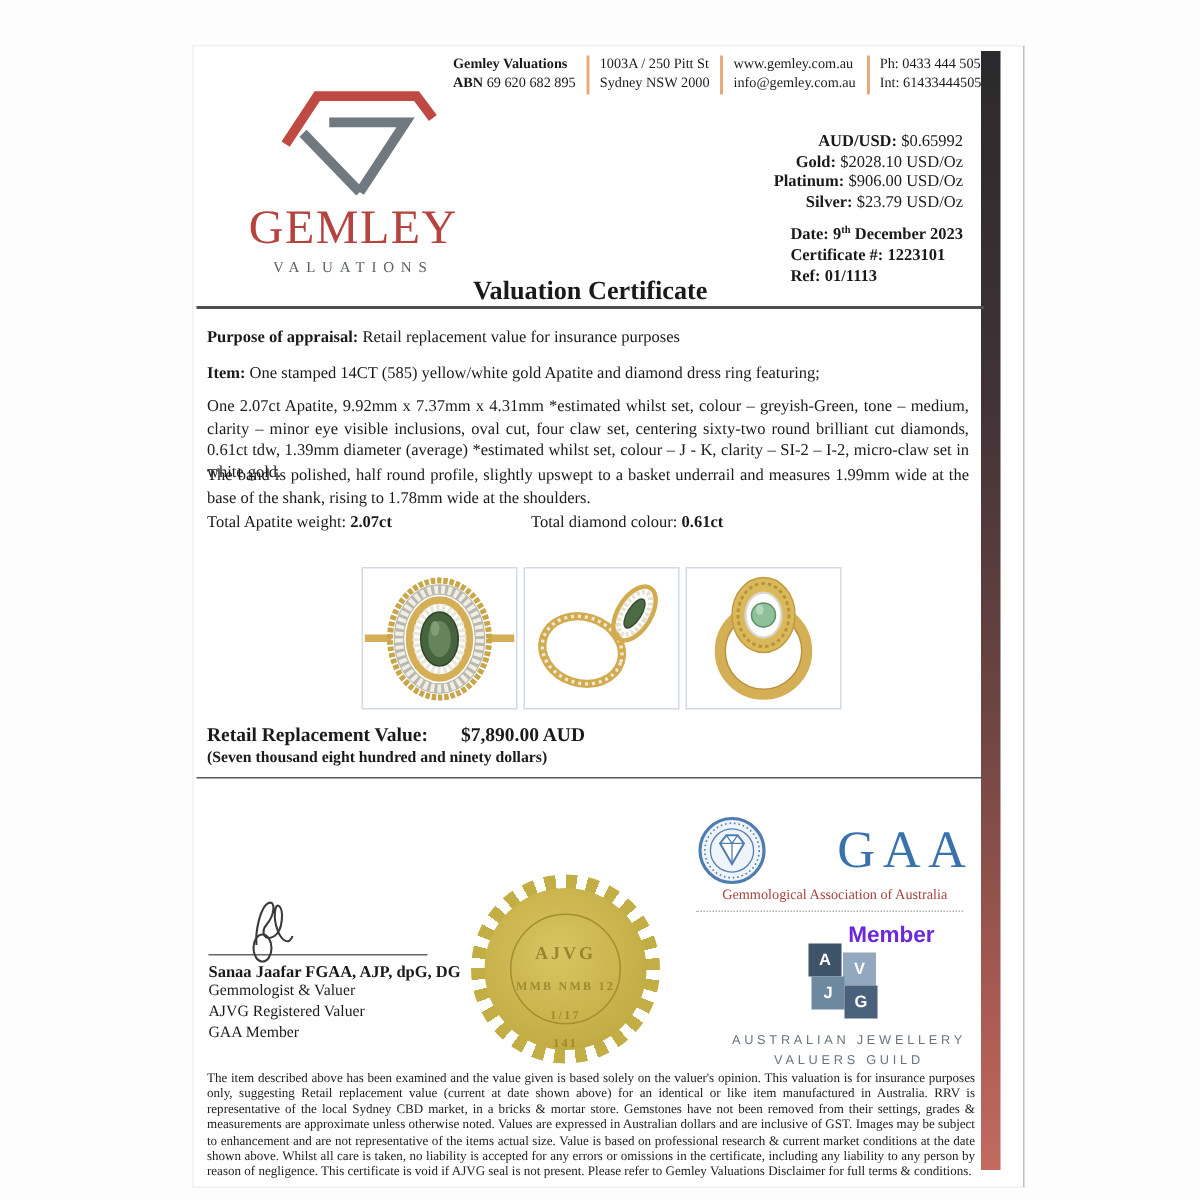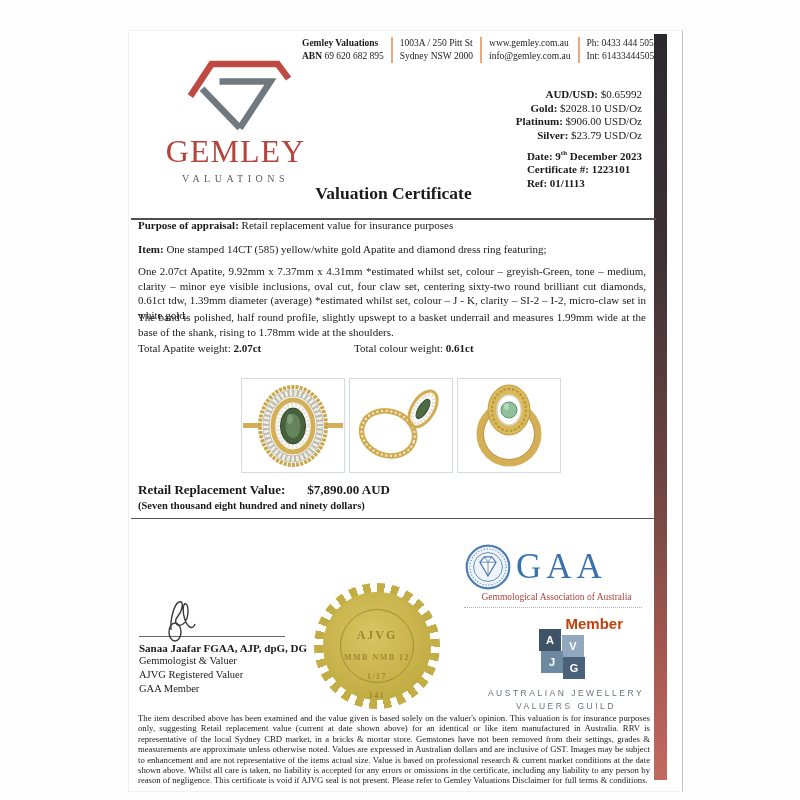--- a/index.html
+++ b/index.html
@@ -20,21 +20,21 @@
   .contact{position:absolute;left:166px;top:6px;display:flex;font-size:9.5px;line-height:13px;white-space:nowrap;}
   .contact .col{padding:0 7px;}
   .contact .col + .col{border-left:2px solid #e9a97a;}
   .contact .b{font-weight:bold;}
   .rates{position:absolute;right:40px;top:57px;text-align:right;font-size:11px;line-height:13.5px;}
   .rates .lab{font-weight:bold;}
   .meta{position:absolute;right:40px;top:116px;text-align:left;font-size:11px;line-height:13.5px;font-weight:bold;}
   sup{font-size:7px;}
   
   .title-row{position:absolute;left:2px;top:152px;width:525px;text-align:center;
-    border-bottom:2px solid #4f4f4f;padding-bottom:14px;}
+    border-bottom:2px solid #4f4f4f;padding-bottom:0;}
   .title-row h1{margin:0;font-size:17.5px;font-weight:bold;display:inline;}
   
   .bodyblock{position:absolute;left:9px;width:508px;font-size:11px;line-height:14.5px;}
   .purpose{top:187px;}
   .itemline{top:211px;}
   .desc{top:233px;text-align:justify;}
   .band{top:279px;text-align:justify;}
   .blab{font-weight:bold;}
   .weights{position:absolute;left:9px;top:311px;width:508px;font-size:11px;}
   .wrow{display:flex;margin-bottom:13px;gap:43px;}
@@ -43,25 +43,25 @@
   
   .photos{position:absolute;left:112px;top:347px;display:flex;gap:4px;}
   .frame{width:104px;height:95px;border:1px solid #d3dae6;background:#fff;display:flex;align-items:center;justify-content:center;}
   
   .rrv{position:absolute;left:9px;top:451px;font-size:13px;font-weight:bold;}
   .rrv .amt{margin-left:22px;}
   .rrv-words{position:absolute;left:9px;top:469px;font-size:10.5px;font-weight:bold;}
   .rule2{position:absolute;left:2px;top:487px;width:525px;border-top:1.5px solid #555;}
   
   .gaa{position:absolute;left:335px;top:512px;width:185px;}
-  .gaa-row{display:flex;align-items:center;}
+  .gaa-row{display:flex;align-items:center;justify-content:space-between;}
   .gaa-acronym{font-size:35px;color:#3a72ae;letter-spacing:5px;margin-left:4px;}
   .gaa-sub{font-size:9.5px;color:#a8423e;margin-top:1px;text-align:center;}
   .gaa-dots{border-top:1.5px dotted #a9b2bd;width:178px;margin-top:5px;}
-  .gaa-member{font-family:"Liberation Sans",sans-serif;font-size:15px;font-weight:bold;color:#c2410c;
+  .gaa-member{font-family:"Liberation Sans",sans-serif;font-size:15px;font-weight:bold;color:#6d28d9;
     text-align:right;padding-right:26px;margin-top:7px;}
   
   .seal{position:absolute;left:185px;top:552px;width:126px;height:126px;border-radius:50%;
     background:repeating-conic-gradient(#c3ad45 0deg 7.4deg, rgba(195,173,69,0) 7.4deg 13.85deg);}
   .seal-disk{position:absolute;inset:9px;border-radius:50%;
     background:radial-gradient(circle at 45% 40%, #d8c562, #c3ad45 70%, #b39c3a);
     display:flex;flex-direction:column;align-items:center;justify-content:flex-end;color:#8f7b28;}
   .seal-ring{position:absolute;inset:17px;border-radius:50%;border:1.5px solid #a38e31;}
   .seal-l1{font-size:12px;font-weight:bold;letter-spacing:2px;opacity:.85;}
   .seal-l2,.seal-l3,.seal-l4{font-size:8px;font-weight:bold;letter-spacing:1.5px;opacity:.75;margin-top:10px;}
@@ -142,21 +142,21 @@
   </div>
   <div class="bodyblock itemline">
     <span class="blab">Item:</span><span> One stamped 14CT (585) yellow/white gold Apatite and diamond dress ring featuring;</span>
   </div>
   <div class="bodyblock desc">One 2.07ct Apatite, 9.92mm x 7.37mm x 4.31mm *estimated whilst set, colour – greyish-Green, tone – medium, clarity – minor eye visible inclusions, oval cut, four claw set, centering sixty-two round brilliant cut diamonds, 0.61ct tdw, 1.39mm diameter (average) *estimated whilst set, colour – J - K, clarity – SI-2 – I-2, micro-claw set in white gold.</div>
   <div class="bodyblock band">The band is polished, half round profile, slightly upswept to a basket underrail and measures 1.99mm wide at the base of the shank, rising to 1.78mm wide at the shoulders.</div>
 
   <div class="weights">
     <div class="wrow">
       <div class="wcell1"><span>Total Apatite weight: </span><span class="wval">2.07ct</span></div>
-      <div><span>Total colour weight: </span><span class="wval">0.61ct</span></div>
+      <div><span>Total diamond colour: </span><span class="wval">0.61ct</span></div>
     </div>
   </div>
 
   <div class="photos">
     <div class="frame">
       <svg width="100" height="90" viewBox="0 0 100 90">
         <rect x="0" y="42" width="18" height="5" fill="#d4af55"></rect>
         <rect x="82" y="42" width="18" height="5" fill="#d4af55"></rect>
         <ellipse cx="50" cy="45" rx="33" ry="39" fill="none" stroke="#caa64b" stroke-width="4" stroke-dasharray="3 1.2"></ellipse>
         <ellipse cx="50" cy="45" rx="27" ry="33" fill="none" stroke="#b9b9ae" stroke-width="7"></ellipse>

